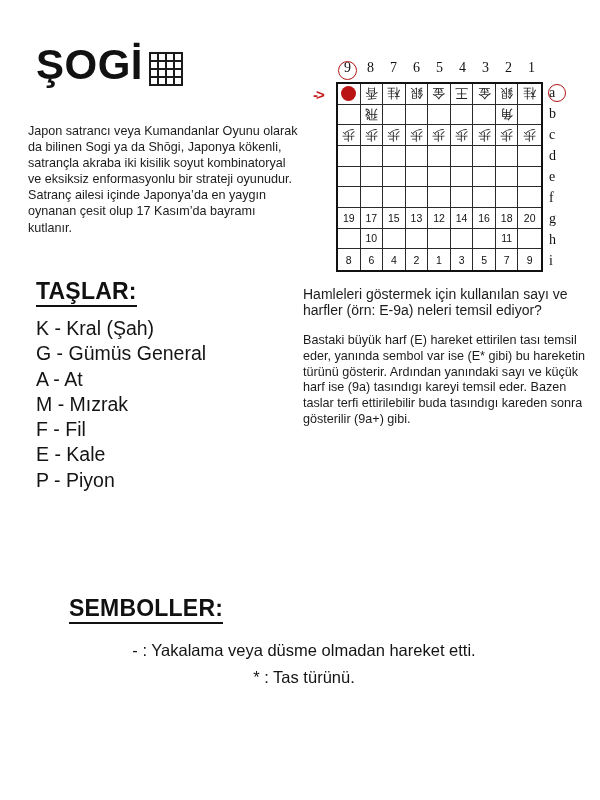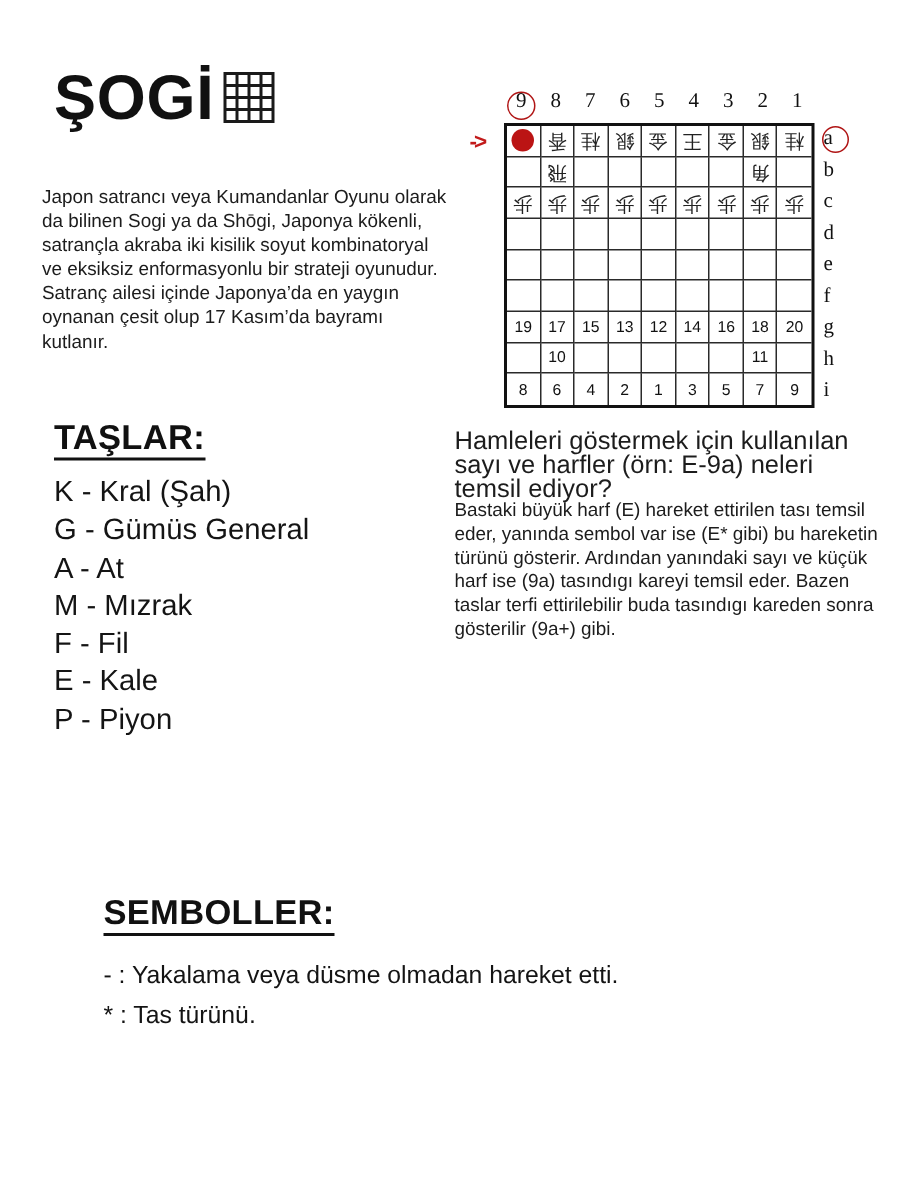--- a/index.html
+++ b/index.html
@@ -15,21 +15,21 @@
     color: #1a1a1a;
     overflow: hidden;
   }
 
   
   #title-block {
     position: absolute;
     left: 36px;
     top: 44px;
     display: flex;
-    align-items: flex-start;
+    align-items: flex-end;
     gap: 6px;
   }
   #title-text {
     font-size: 42px;
     font-weight: bold;
     letter-spacing: 0.5px;
     line-height: 1;
     color: #111;
   }
   #title-grid-icon {
@@ -190,21 +190,21 @@
     border-radius: 50%;
     box-sizing: border-box;
   }
 
   
   #question-text {
     position: absolute;
     left: 303px;
     top: 286px;
     width: 288px;
-    font-size: 17px;
+    font-size: 14px;
     line-height: 16px;
     color: #1c1c1c;
   }
   #explain-text {
     position: absolute;
     left: 303px;
     top: 333px;
     width: 290px;
     font-size: 12.6px;
     line-height: 15.8px;
@@ -242,20 +242,21 @@
   #symbols-section {
     position: absolute;
     left: 69px;
     top: 595px;
     width: 470px;
   }
   #symbols-list {
     margin-top: 13px;
     list-style: none;
     padding: 0;
+    text-align: center;
   }
   #symbols-list li {
     font-size: 16.5px;
     line-height: 27px;
     color: #141414;
   }
 </style>
 </head>
 <body>
 

